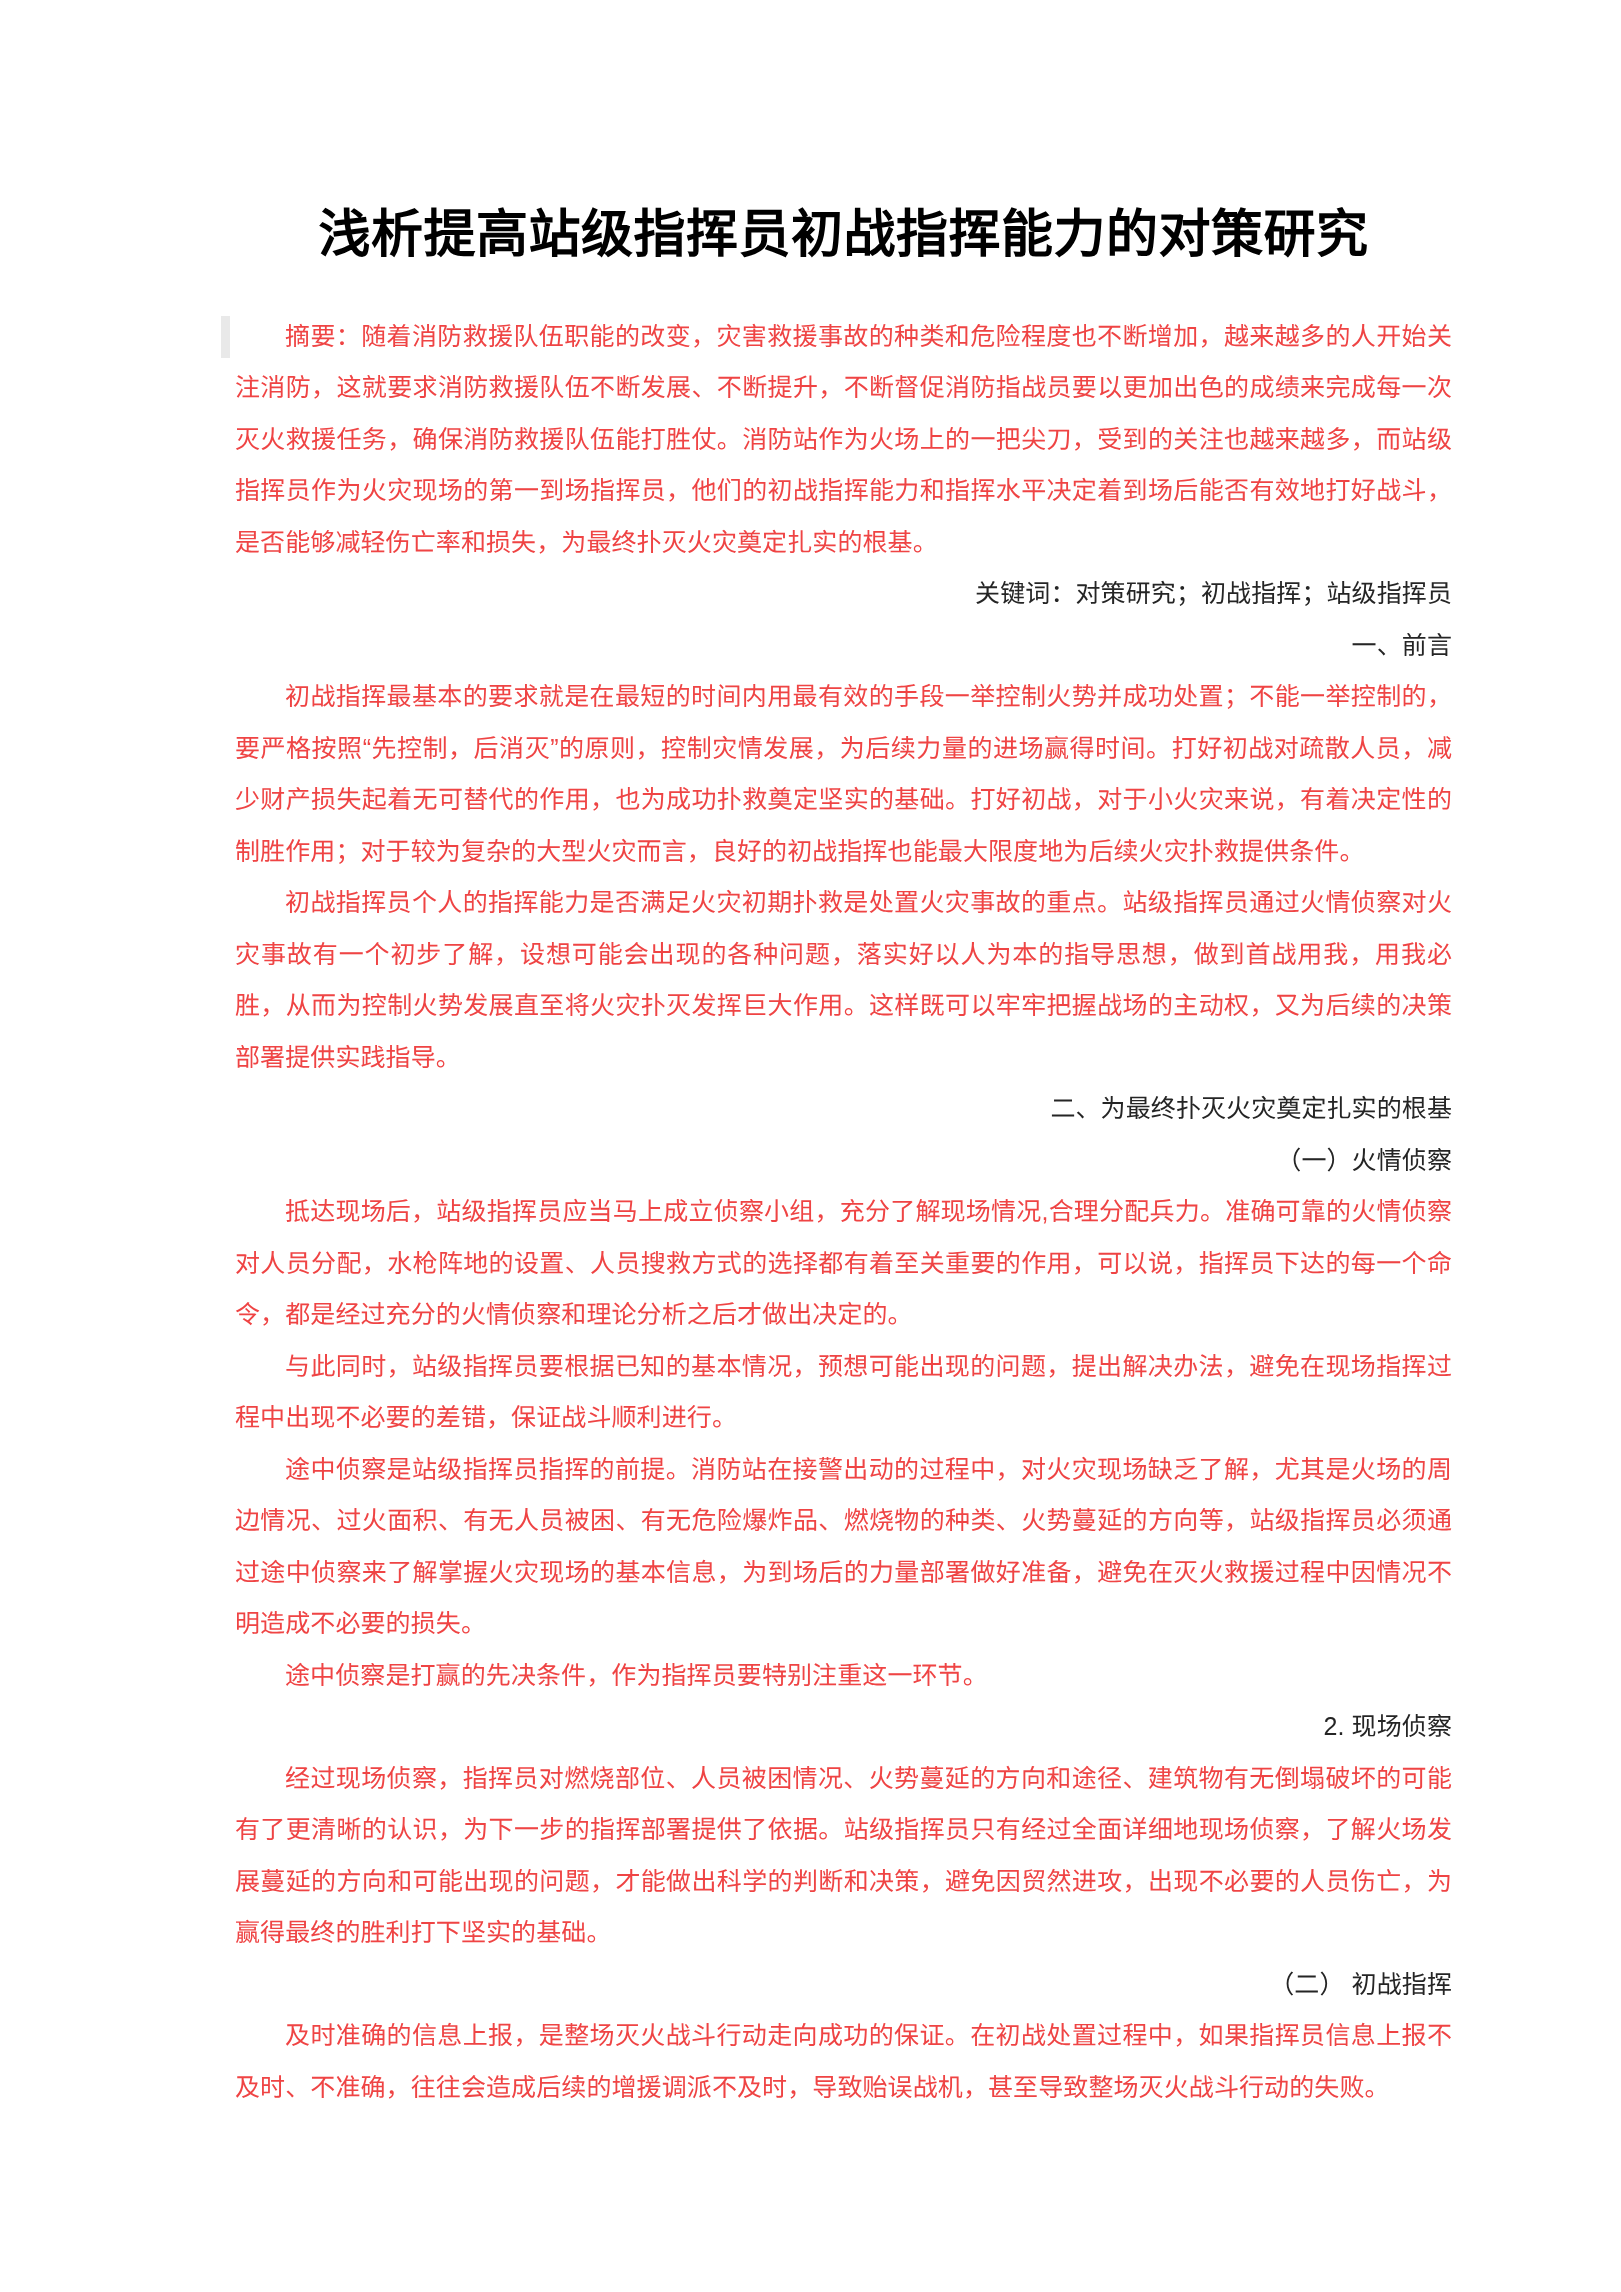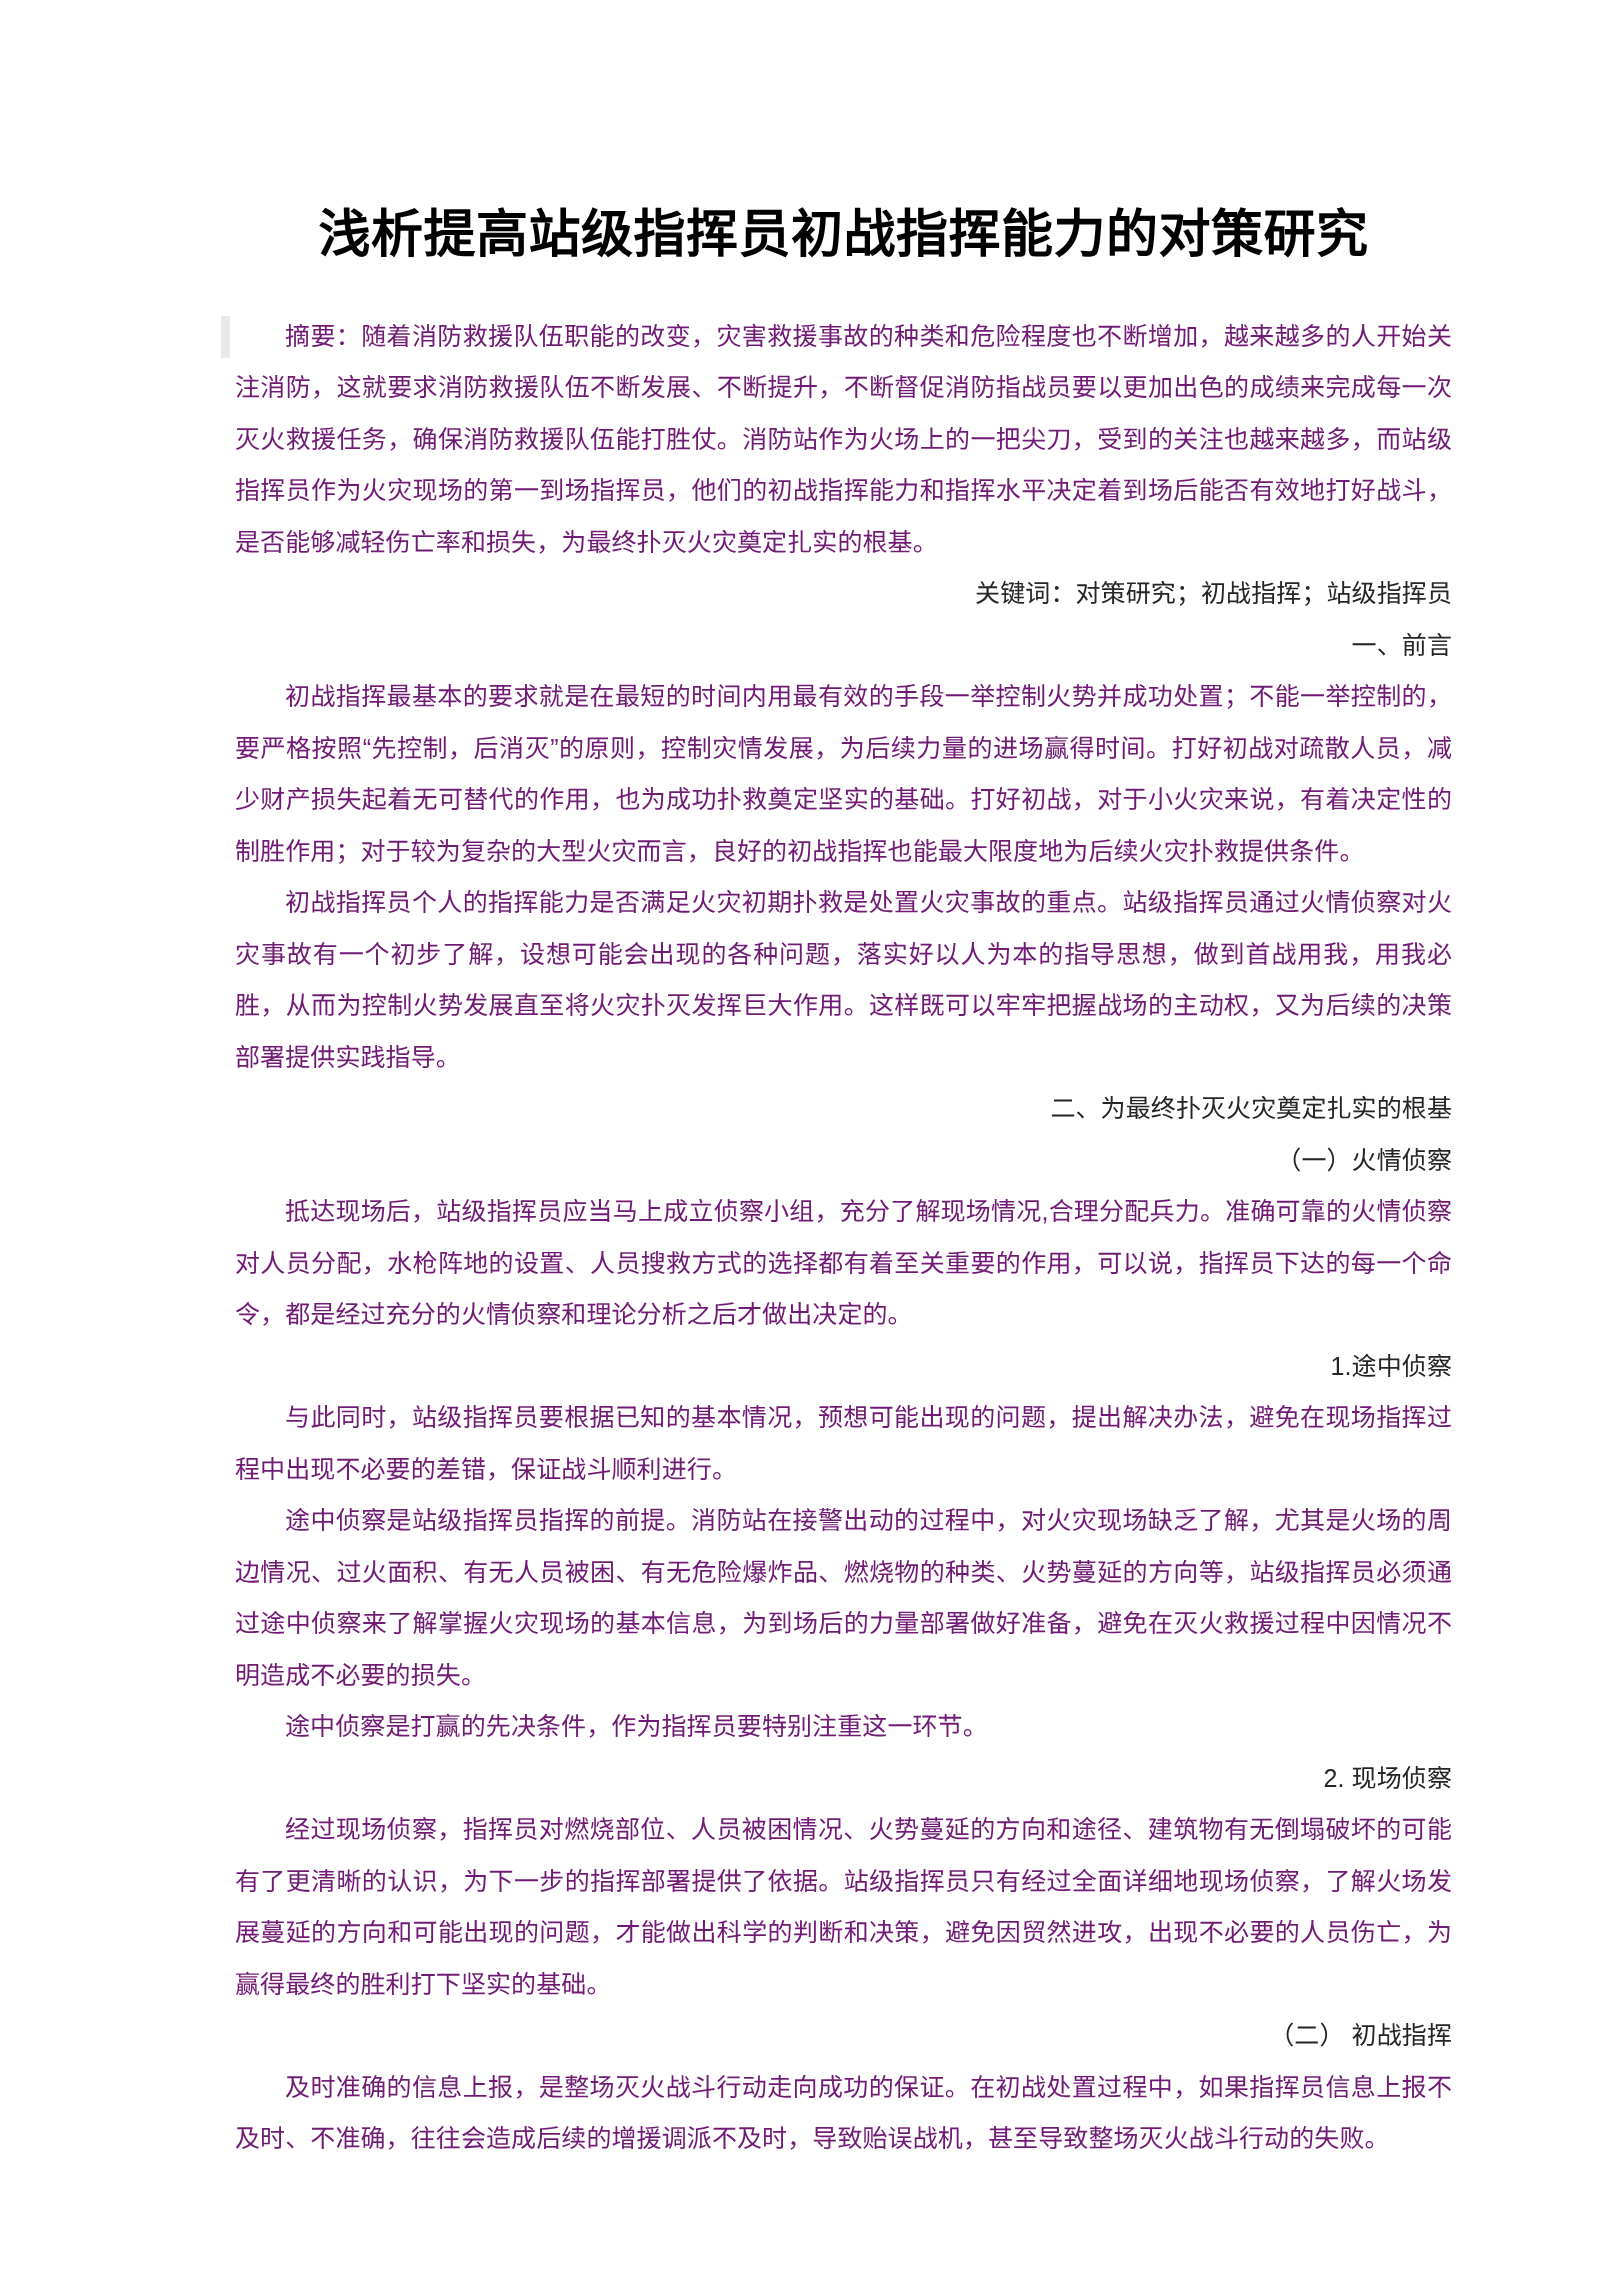--- a/index.html
+++ b/index.html
@@ -42,21 +42,21 @@
     width: 8.8px;
     height: 42px;
     background: #e9e9e9;
   }
   p.body-text {
     margin: 0;
     font-size: 25px;
     line-height: 2.06;
     text-align: justify;
     text-justify: inter-ideograph;
-    color: #701a75;
+    color: #ef4444;
     letter-spacing: 0.1px;
   }
   p.indent2 {
     text-indent: 2em;
   }
   p.heading-line {
     margin: 0;
     font-size: 25px;
     line-height: 2.06;
     color: #252525;
@@ -84,21 +84,20 @@
   <p class="body-text indent2">初战指挥最基本的要求就是在最短的时间内用最有效的手段一举控制火势并成功处置；不能一举控制的，要严格按照“先控制，后消灭”的原则，控制灾情发展，为后续力量的进场赢得时间。打好初战对疏散人员，减少财产损失起着无可替代的作用，也为成功扑救奠定坚实的基础。打好初战，对于小火灾来说，有着决定性的制胜作用；对于较为复杂的大型火灾而言，良好的初战指挥也能最大限度地为后续火灾扑救提供条件。</p>
 
   <p class="body-text indent2">初战指挥员个人的指挥能力是否满足火灾初期扑救是处置火灾事故的重点。站级指挥员通过火情侦察对火灾事故有一个初步了解，设想可能会出现的各种问题，落实好以人为本的指导思想，做到首战用我，用我必胜，从而为控制火势发展直至将火灾扑灭发挥巨大作用。这样既可以牢牢把握战场的主动权，又为后续的决策部署提供实践指导。</p>
 
   <p class="heading-line">二、为最终扑灭火灾奠定扎实的根基</p>
 
   <p class="heading-line">（一）火情侦察</p>
 
   <p class="body-text indent2">抵达现场后，站级指挥员应当马上成立侦察小组，充分了解现场情况,合理分配兵力。准确可靠的火情侦察对人员分配，水枪阵地的设置、人员搜救方式的选择都有着至关重要的作用，可以说，指挥员下达的每一个命令，都是经过充分的火情侦察和理论分析之后才做出决定的。</p>
 
-  <p class="heading-line">1.途中侦察</p>
 
   <p class="body-text indent2">与此同时，站级指挥员要根据已知的基本情况，预想可能出现的问题，提出解决办法，避免在现场指挥过程中出现不必要的差错，保证战斗顺利进行。</p>
 
   <p class="body-text indent2">途中侦察是站级指挥员指挥的前提。消防站在接警出动的过程中，对火灾现场缺乏了解，尤其是火场的周边情况、过火面积、有无人员被困、有无危险爆炸品、燃烧物的种类、火势蔓延的方向等，站级指挥员必须通过途中侦察来了解掌握火灾现场的基本信息，为到场后的力量部署做好准备，避免在灭火救援过程中因情况不明造成不必要的损失。</p>
 
   <p class="body-text indent2">途中侦察是打赢的先决条件，作为指挥员要特别注重这一环节。</p>
 
   <p class="heading-line">2. 现场侦察</p>
 
   <p class="body-text indent2">经过现场侦察，指挥员对燃烧部位、人员被困情况、火势蔓延的方向和途径、建筑物有无倒塌破坏的可能有了更清晰的认识，为下一步的指挥部署提供了依据。站级指挥员只有经过全面详细地现场侦察，了解火场发展蔓延的方向和可能出现的问题，才能做出科学的判断和决策，避免因贸然进攻，出现不必要的人员伤亡，为赢得最终的胜利打下坚实的基础。</p>

